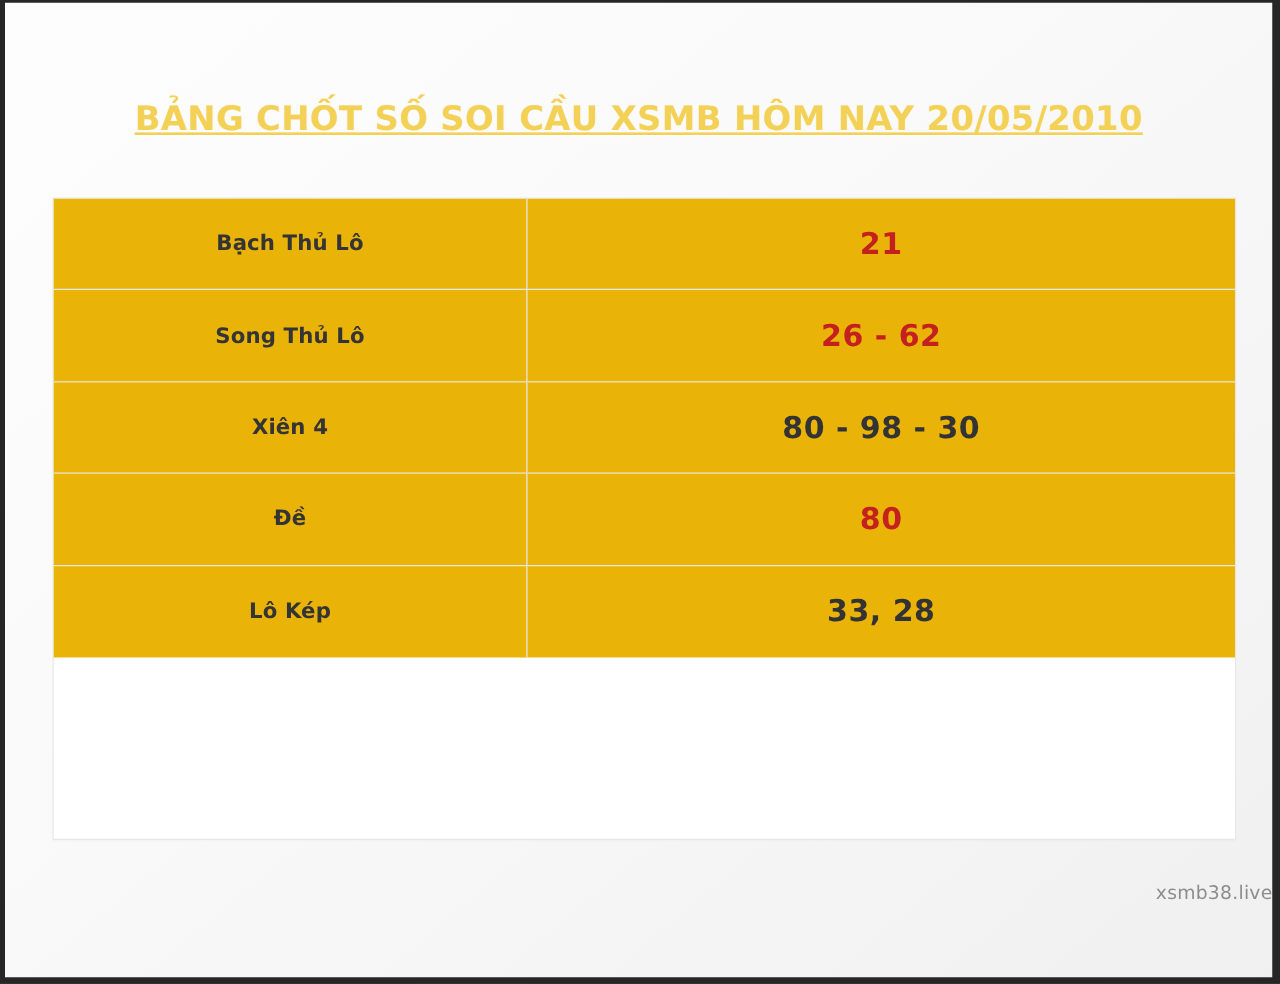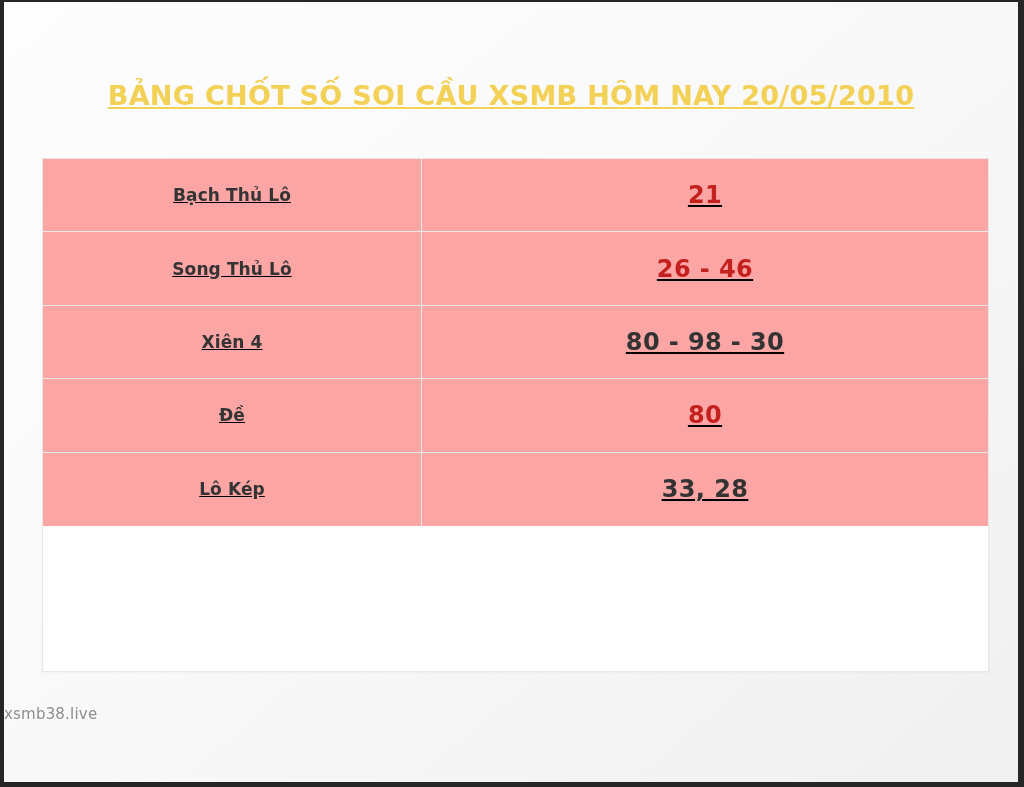--- a/index.html
+++ b/index.html
@@ -53,22 +53,21 @@
     border: 1px solid #e7e7e7;
     background: #ffffff;
     box-shadow: 0 1px 2px rgba(0,0,0,0.035);
   }
 
   .row {
     display: flex;
     height: 73.43px;
     box-sizing: border-box;
     border-bottom: 1px solid #e9e9e9;
-    background: #fca5a5;
-    text-decoration: underline;
+    background: #eab308;
   }
   .row:last-child {
     border-bottom: none;
   }
 
   .cell-label {
     width: 379px;
     box-sizing: border-box;
     border-right: 1px solid #e9e9e9;
     display: flex;
@@ -93,42 +92,42 @@
   }
   .cell-value.accent {
     color: #c4201e;
   }
 
   .footer-note {
     position: absolute;
     left: 0;
     right: 0;
     top: 703px;
-    text-align: left;
+    text-align: right;
     font-size: 15px;
     color: #8d8d8d;
     letter-spacing: 0.2px;
   }
 </style>
 </head>
 <body>
 
 <div class="screen">
 
   <div class="page-title">BẢNG CHỐT SỐ SOI CẦU XSMB HÔM NAY 20/05/2010</div>
 
   <div class="table-wrap">
 
   <div class="row">
         <div class="cell-label">Bạch Thủ Lô</div>
         <div class="cell-value accent">21</div>
       </div>
       <div class="row">
         <div class="cell-label">Song Thủ Lô</div>
-        <div class="cell-value accent">26 - 46</div>
+        <div class="cell-value accent">26 - 62</div>
       </div>
       <div class="row">
         <div class="cell-label">Xiên 4</div>
         <div class="cell-value">80 - 98 - 30</div>
       </div>
       <div class="row">
         <div class="cell-label">Đề</div>
         <div class="cell-value accent">80</div>
       </div>
       <div class="row">

